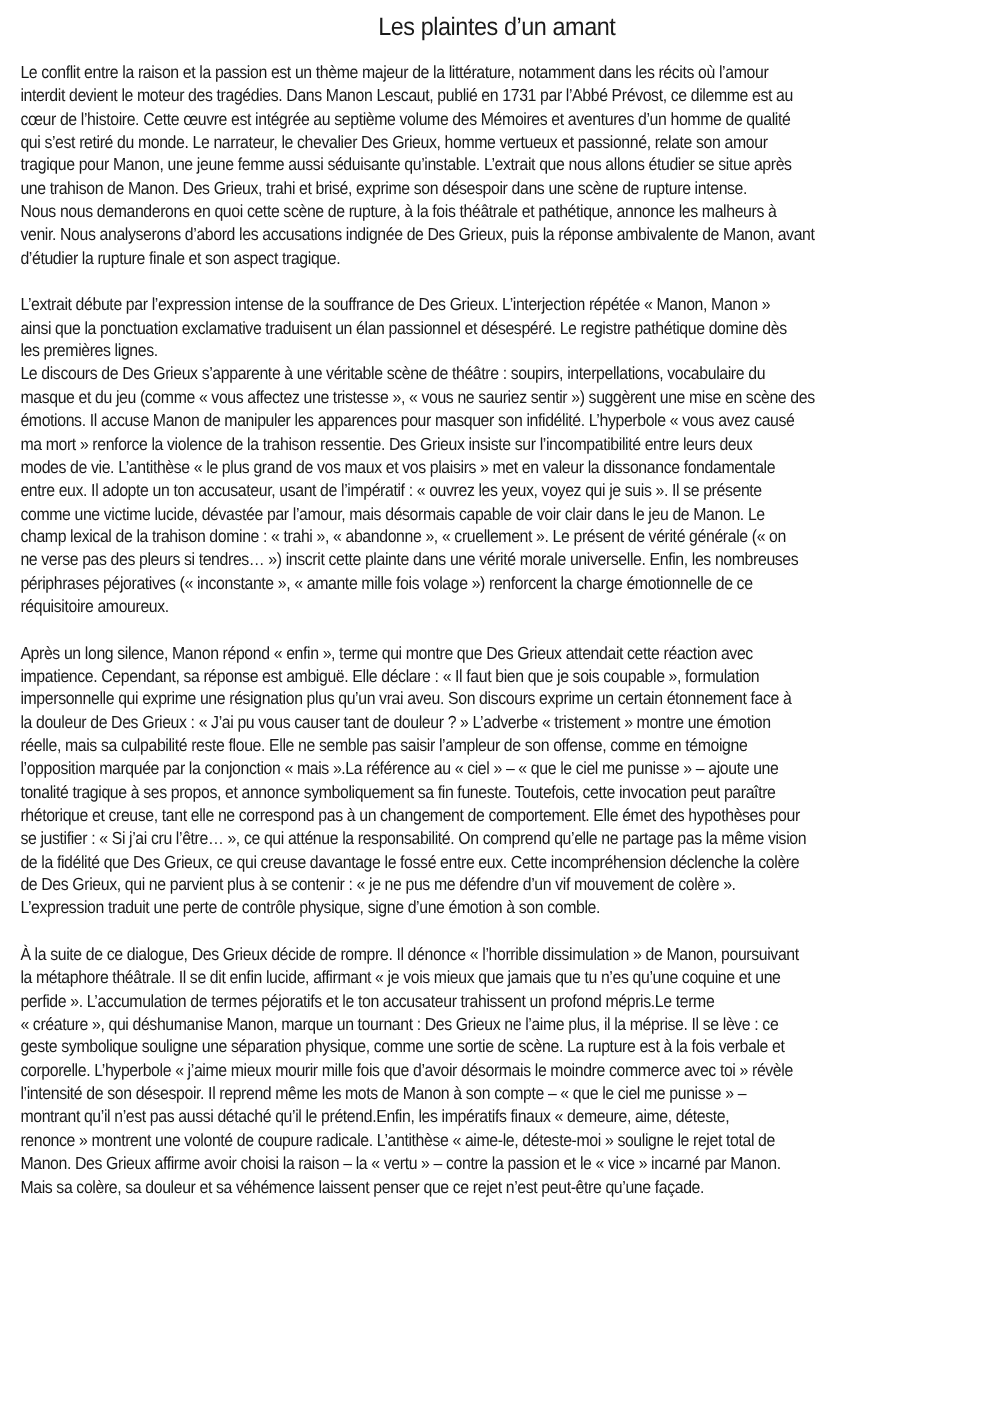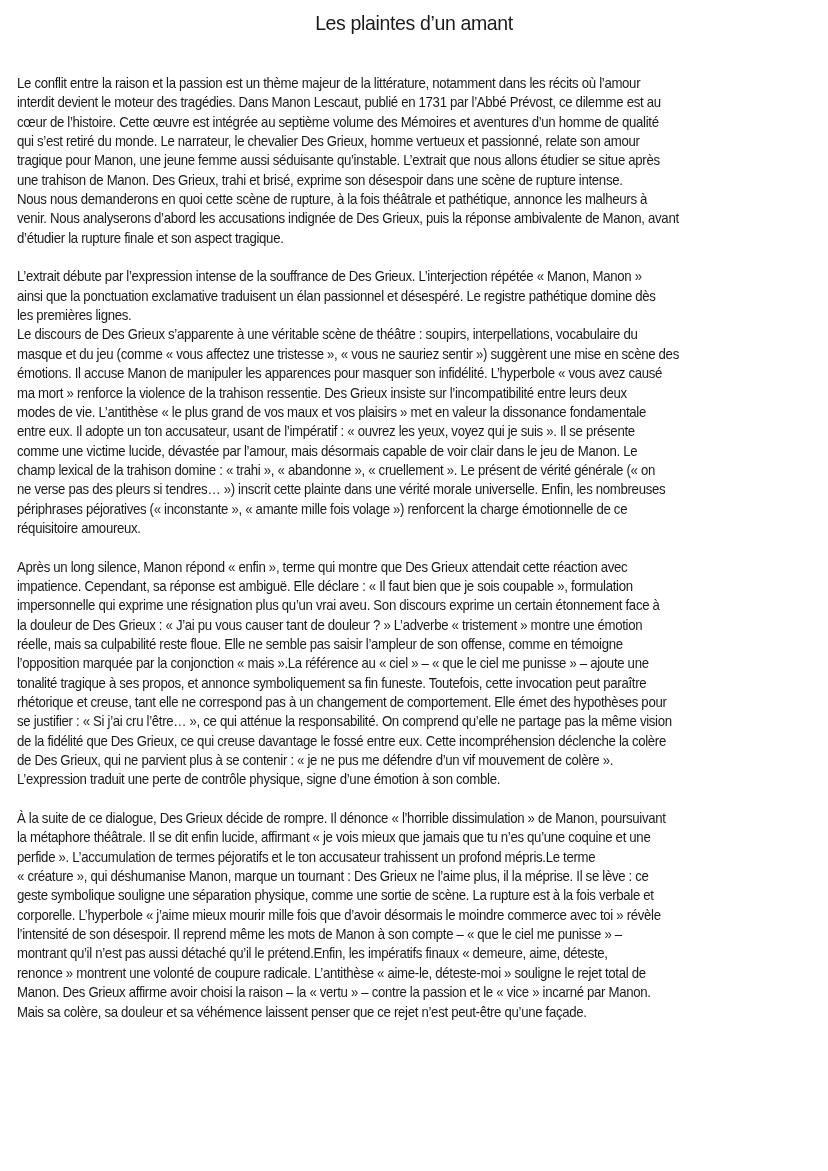--- a/index.html
+++ b/index.html
@@ -6,21 +6,21 @@
   body { width: 828px; height: 1171px; overflow: hidden; position: relative; }
   .page { position: absolute; left: 0; top: 0; width: 816px; height: 1171px; background: #fff; }
   .title {
     position: absolute; left: 0; top: 11px; width: 828px; text-align: center;
     font-family: "Liberation Sans", sans-serif; font-size: 21px; color: #1a1a1a;
     letter-spacing: -0.4px; transform: scaleX(0.93); transform-origin: center;
   }
   .body {
     position: absolute; left: 17px; top: 52px; width: 800px;
     font-family: "Liberation Sans", sans-serif; font-size: 14.6px; color: #1a1a1a;
-    line-height: 19.35px; letter-spacing: -0.35px; margin-top: 22px;
+    line-height: 19.35px; letter-spacing: -0.35px;
   }
   .line { display: block; white-space: nowrap; transform-origin: left center; transform: scaleX(0.905); height: 19.35px; }
   .gap { display: block; height: 19.35px; }
 </style>
 </head>
 <body>
 
 <div class="page">
   <div class="title">Les plaintes d’un amant</div>
   <div class="body" id="doc-body">

